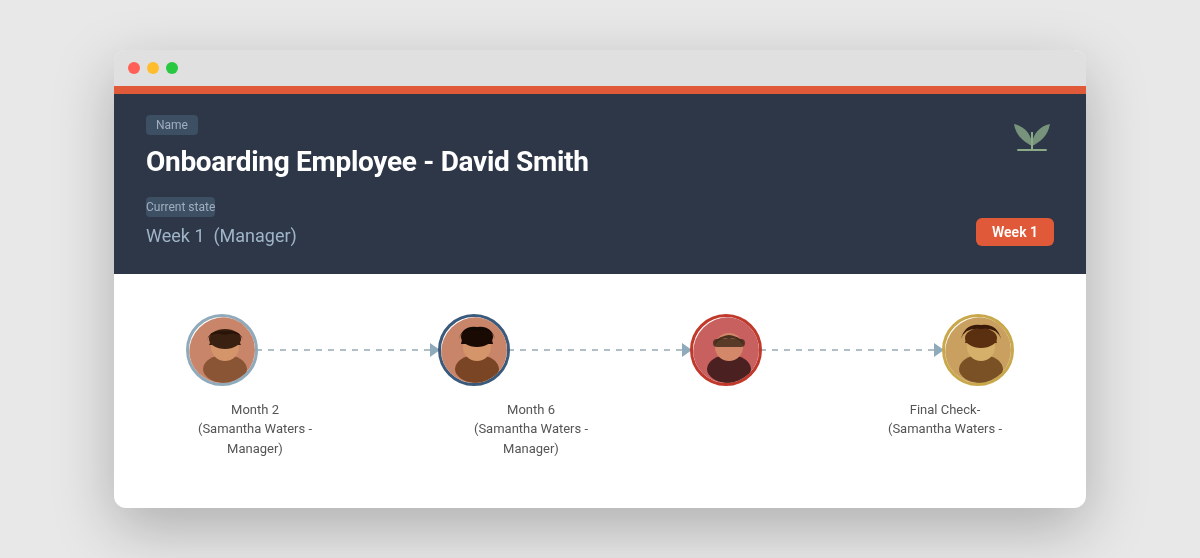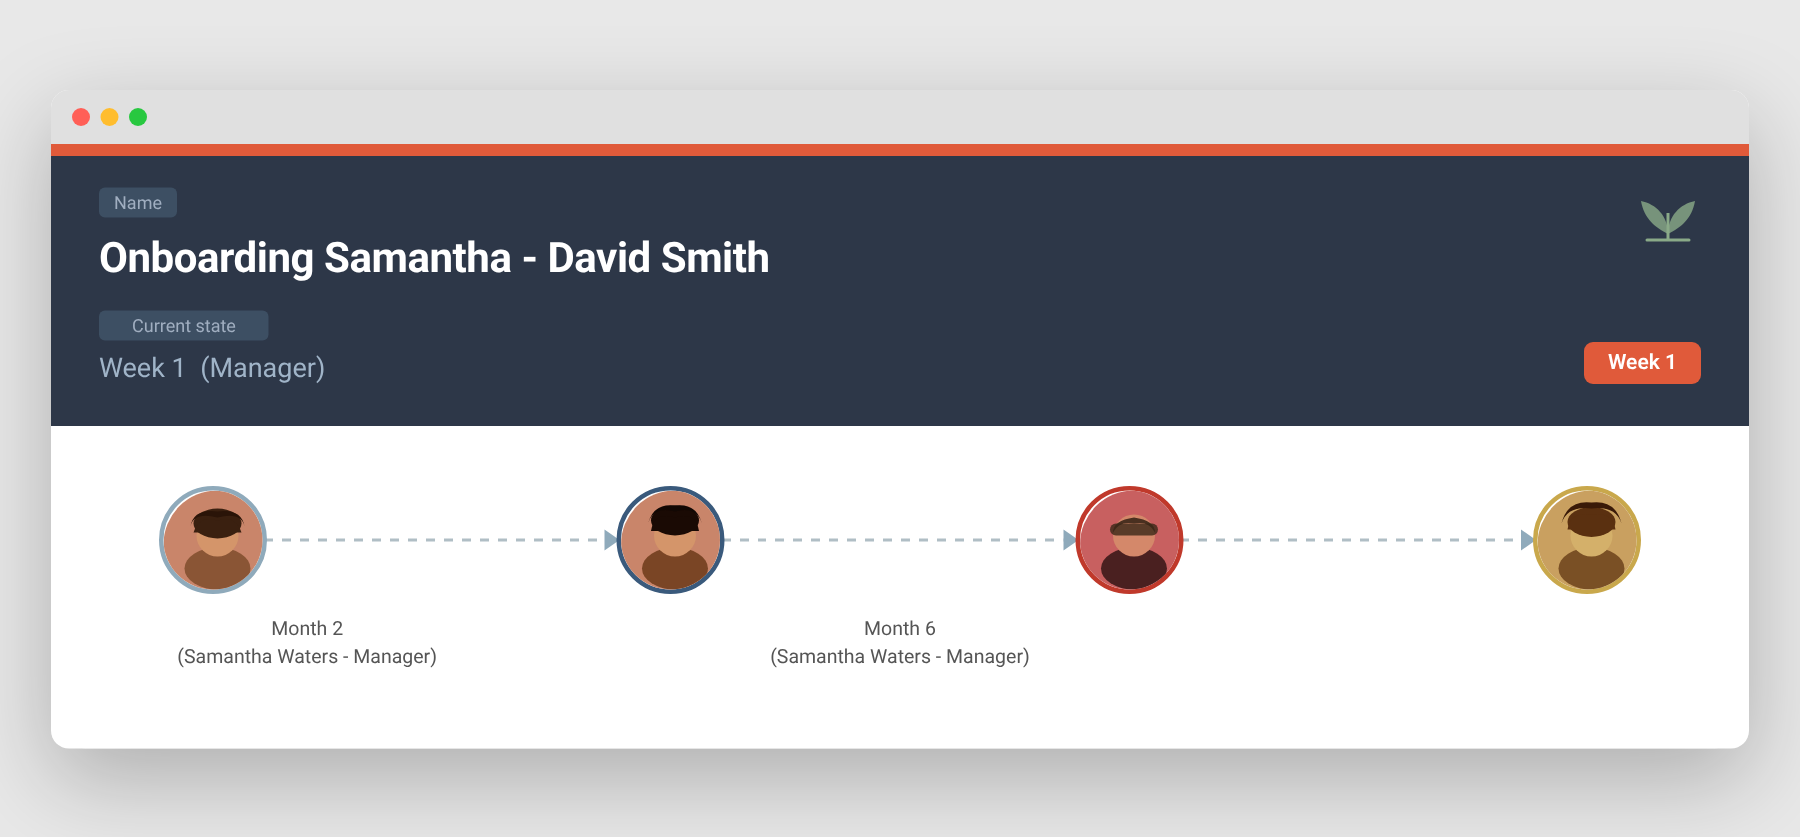--- a/index.html
+++ b/index.html
@@ -5,21 +5,21 @@
     * { box-sizing: border-box; margin: 0; padding: 0; }
     body {
       background: #e8e8e8;
       display: flex;
       align-items: center;
       justify-content: center;
       min-height: 100vh;
       font-family: -apple-system, BlinkMacSystemFont, 'Segoe UI', Roboto, sans-serif;
     }
     .window {
-      width: 1132px;
+      width: 972px;
       background: #fff;
       border-radius: 12px;
       box-shadow: 0 20px 60px rgba(0,0,0,0.25);
       overflow: hidden;
     }
     .titlebar {
       background: #e0e0e0;
       height: 36px;
       display: flex;
       align-items: center;
@@ -58,21 +58,21 @@
       font-size: 28px;
       font-weight: 700;
       margin-bottom: 18px;
       letter-spacing: -0.3px;
     }
     .current-state-badge {
       display: inline-block;
       background: #3d4f63;
       color: #a0aec0;
       font-size: 12px;
-      padding: 3px 22px;
+      padding: 3px 0;
       border-radius: 4px;
       margin-bottom: 8px;
     }
     .state-value {
       color: #fff;
       font-size: 18px;
       font-weight: 700;
     }
     .state-value span {
       color: #a0b4c8;
@@ -173,21 +173,21 @@
 <div class="window">
 
   <div class="titlebar">
     <div class="dot dot-red"></div>
     <div class="dot dot-yellow"></div>
     <div class="dot dot-green"></div>
   </div>
 
   <div class="header-section">
     <div class="name-badge">Name</div>
-    <div class="header-title">Onboarding Samantha - David Smith</div>
+    <div class="header-title">Onboarding Employee - David Smith</div>
     <div class="current-state-badge">Current state</div>
     <div class="state-value">
       <span>Week 1</span>
       &nbsp;<span>(Manager)</span>
     </div>
 
     
     <div class="plant-icon">
       <svg width="44" height="38" viewBox="0 0 44 38" fill="none" xmlns="http://www.w3.org/2000/svg">
         <path d="M22 32 C22 20 30 12 40 10 C38 22 30 28 22 32Z" fill="#8aaa88" opacity="0.8"></path>
@@ -278,15 +278,19 @@
         <span>Month 2</span><br>
         <span>(Samantha Waters - Manager)</span>
       </div>
       <div class="label-spacer"></div>
       <div class="label-item">
         <span>Month 6</span><br>
         <span>(Samantha Waters - Manager)</span>
       </div>
       <div class="label-spacer"></div>
       <div class="label-spacer"></div>
+      <div class="label-item">
+        <span>Final Check-</span><br>
+        <span>(Samantha Waters -</span>
+      </div>
     </div>
   </div>
 </div>
 
 </body></html>

